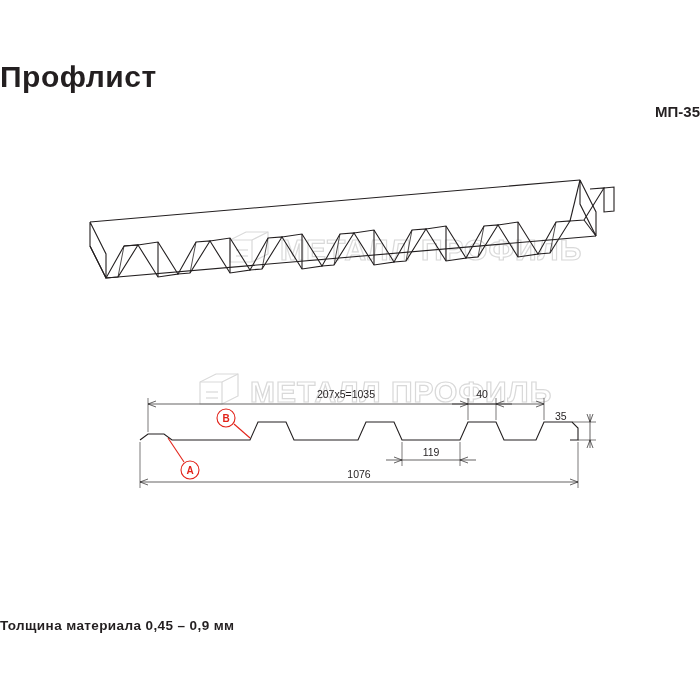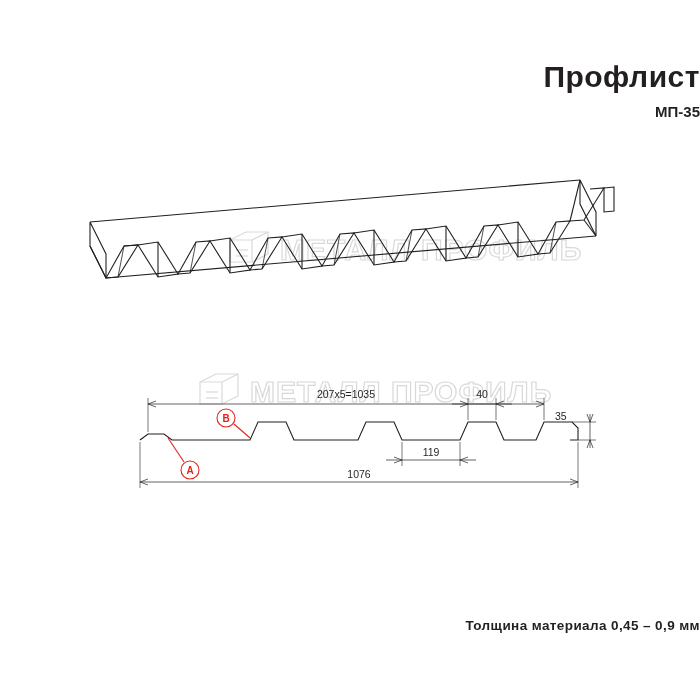--- a/index.html
+++ b/index.html
@@ -19,42 +19,42 @@
     position: absolute;
     inset: 0;
     width: 700px;
     height: 700px;
   }
   .title {
     position: absolute;
     top: 60px;
     left: 0;
     width: 700px;
-    text-align: right;
+    text-align: left;
     font-size: 30px;
     font-weight: bold;
     letter-spacing: 0.5px;
     color: #231f20;
   }
   .subtitle {
     position: absolute;
     top: 103px;
     left: 0;
     width: 700px;
     text-align: right;
     font-size: 15px;
     font-weight: bold;
     color: #231f20;
   }
   .footnote {
     position: absolute;
     top: 618px;
     left: 0;
     width: 700px;
-    text-align: right;
+    text-align: left;
     font-size: 13.5px;
     font-weight: bold;
     letter-spacing: 0.4px;
     color: #231f20;
   }
   svg {
     position: absolute;
     left: 0;
     top: 0;
     overflow: visible;

